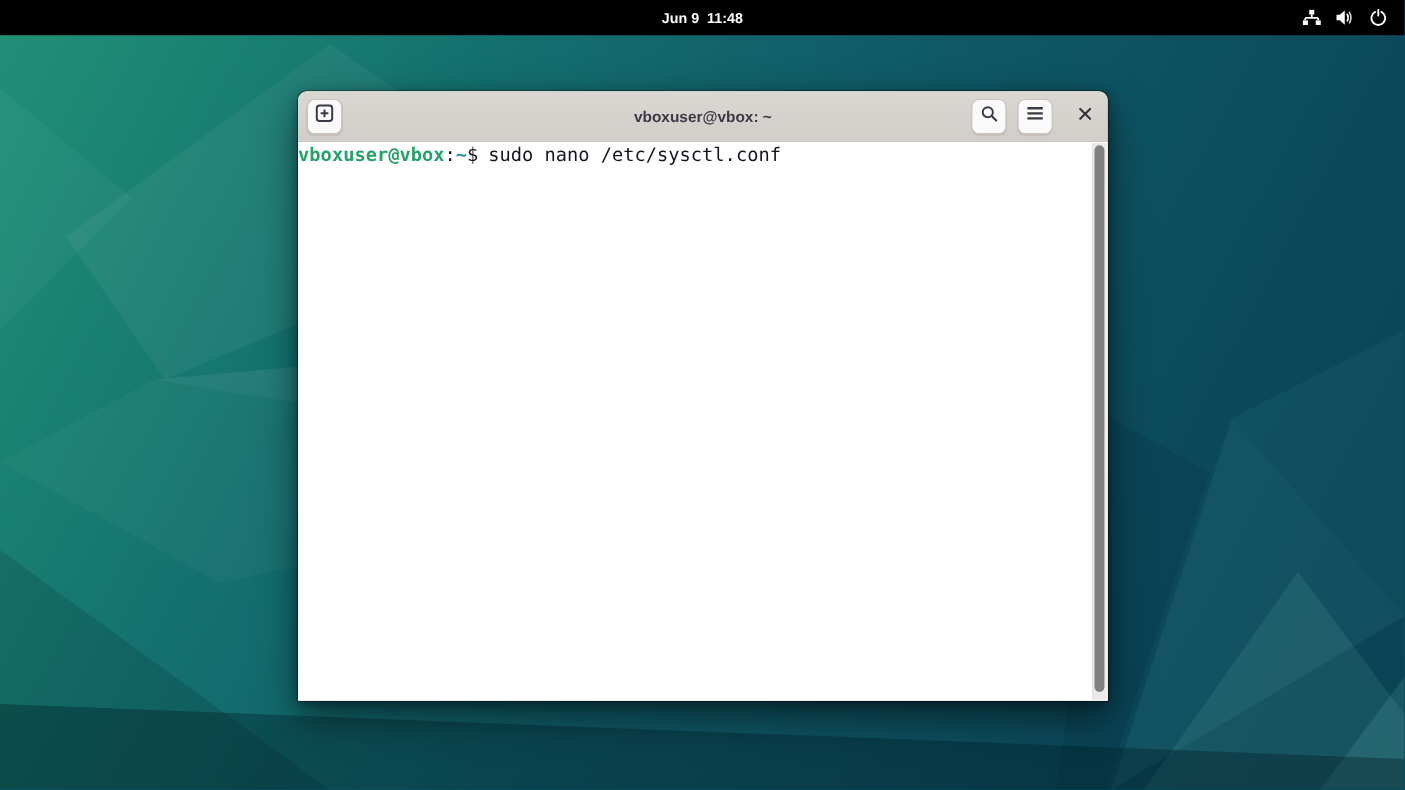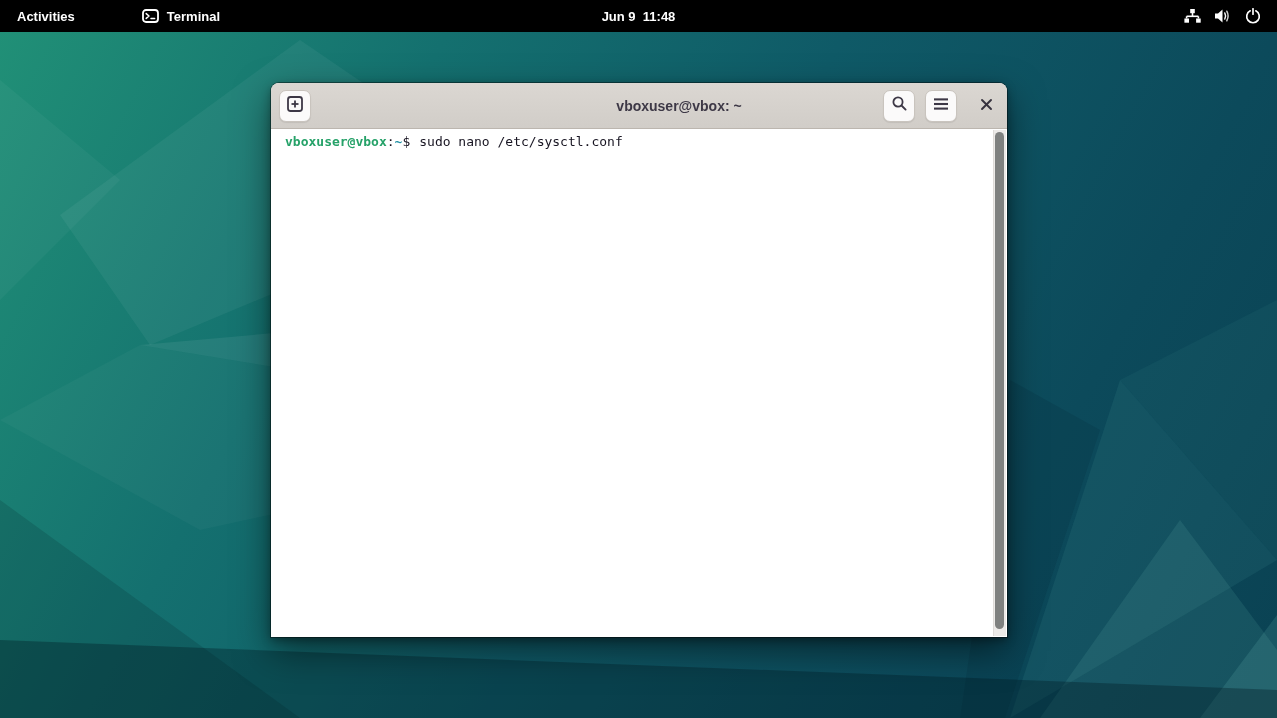--- a/index.html
+++ b/index.html
@@ -49,36 +49,36 @@
   }
   .tb-btn {
     width:32px; height:32px; border-radius:7px;
     background:#fbfafa; border:1px solid #c9c4be;
     box-shadow:0 1px 1px rgba(0,0,0,0.08);
     display:flex; align-items:center; justify-content:center;
   }
   .new-tab { margin-left:8px; }
   .win-title {
     position:absolute; left:50%; transform:translateX(-50%);
-    font-size:14px; font-weight:700; color:#3d3846; white-space:pre;margin-left:40px;
+    font-size:14px; font-weight:700; color:#3d3846; white-space:pre;
   }
   .tb-right { position:absolute; right:8px; display:flex; align-items:center; gap:10px; }
   .close-btn {
     width:26px; height:26px; display:flex; align-items:center; justify-content:center;
     margin-left:6px; border-radius:50%;
   }
 
   
   .term {
     position:absolute; top:46px; left:0; right:0; bottom:0;
     background:var(--terminal_bg); overflow:hidden;
   }
   .term-line {
-    font-family:"DejaVu Sans Mono", monospace; font-size:13px; line-height:19px;
-    padding:3px 0 0 14px; white-space:pre; color:var(--terminal_fg);
+    font-family:"DejaVu Sans Mono", monospace; font-size:17px; line-height:19px;
+    padding:3px 0 0 0; white-space:pre; color:var(--terminal_fg);
   }
   .u-host { color:var(--prompt_user_color); font-weight:700; }
   .p-path { color:var(--prompt_path_color); font-weight:700; }
   .p-cmd { padding-left:9px; }
 
   
   .scroll-track {
     position:absolute; top:1px; bottom:1px; right:1px; width:13px;
     background:#eceae8; border-left:1px solid #dedbd8;
   }
@@ -100,33 +100,20 @@
     <polygon points="1120,380 1277,300 1277,560" fill="rgba(120,220,200,0.05)"></polygon>
     <polygon points="1040,718 1180,520 1277,650 1277,718" fill="rgba(140,230,210,0.10)"></polygon>
     <polygon points="1200,718 1277,615 1277,718" fill="rgba(150,240,220,0.12)"></polygon>
     <polygon points="1005,718 1100,430 1010,380 960,718" fill="rgba(0,25,40,0.12)"></polygon>
     <polygon points="0,640 1277,690 1277,718 0,718" fill="rgba(0,25,35,0.35)"></polygon>
     <polygon points="0,500 0,718 300,718" fill="rgba(0,20,30,0.15)"></polygon>
   </svg>
 </div>
 
 <div class="topbar">
-  <div class="topbar-left">
-    <div class="activities">Activities</div>
-    <div class="appmenu">
-      <span class="tb-icon">
-        <svg width="17" height="14" viewBox="0 0 17 14">
-          <rect x="1" y="1" width="15" height="12" rx="3" fill="none" stroke="#ffffff" stroke-width="1.8"></rect>
-          <path d="M4.2 4.6 L7 7 L4.2 9.4" fill="none" stroke="#ffffff" stroke-width="1.5" stroke-linecap="round" stroke-linejoin="round"></path>
-          <line x1="9" y1="9.6" x2="12.6" y2="9.6" stroke="#ffffff" stroke-width="1.5" stroke-linecap="round"></line>
-        </svg>
-      </span>
-      <span>Terminal</span>
-    </div>
-  </div>
   <div class="topbar-center">Jun 9  11:48</div>
   <div class="topbar-right">
     <span class="tb-icon">
       <svg width="17" height="16" viewBox="0 0 17 16">
         <rect x="6.2" y="1" width="4.6" height="4.2" fill="#ffffff"></rect>
         <line x1="8.5" y1="5" x2="8.5" y2="8.3" stroke="#ffffff" stroke-width="1.6"></line>
         <line x1="2.6" y1="8.3" x2="14.4" y2="8.3" stroke="#ffffff" stroke-width="1.6"></line>
         <line x1="2.6" y1="8.3" x2="2.6" y2="10.5" stroke="#ffffff" stroke-width="1.6"></line>
         <line x1="14.4" y1="8.3" x2="14.4" y2="10.5" stroke="#ffffff" stroke-width="1.6"></line>
         <rect x="0.4" y="10.5" width="4.6" height="4.2" fill="#ffffff"></rect>

